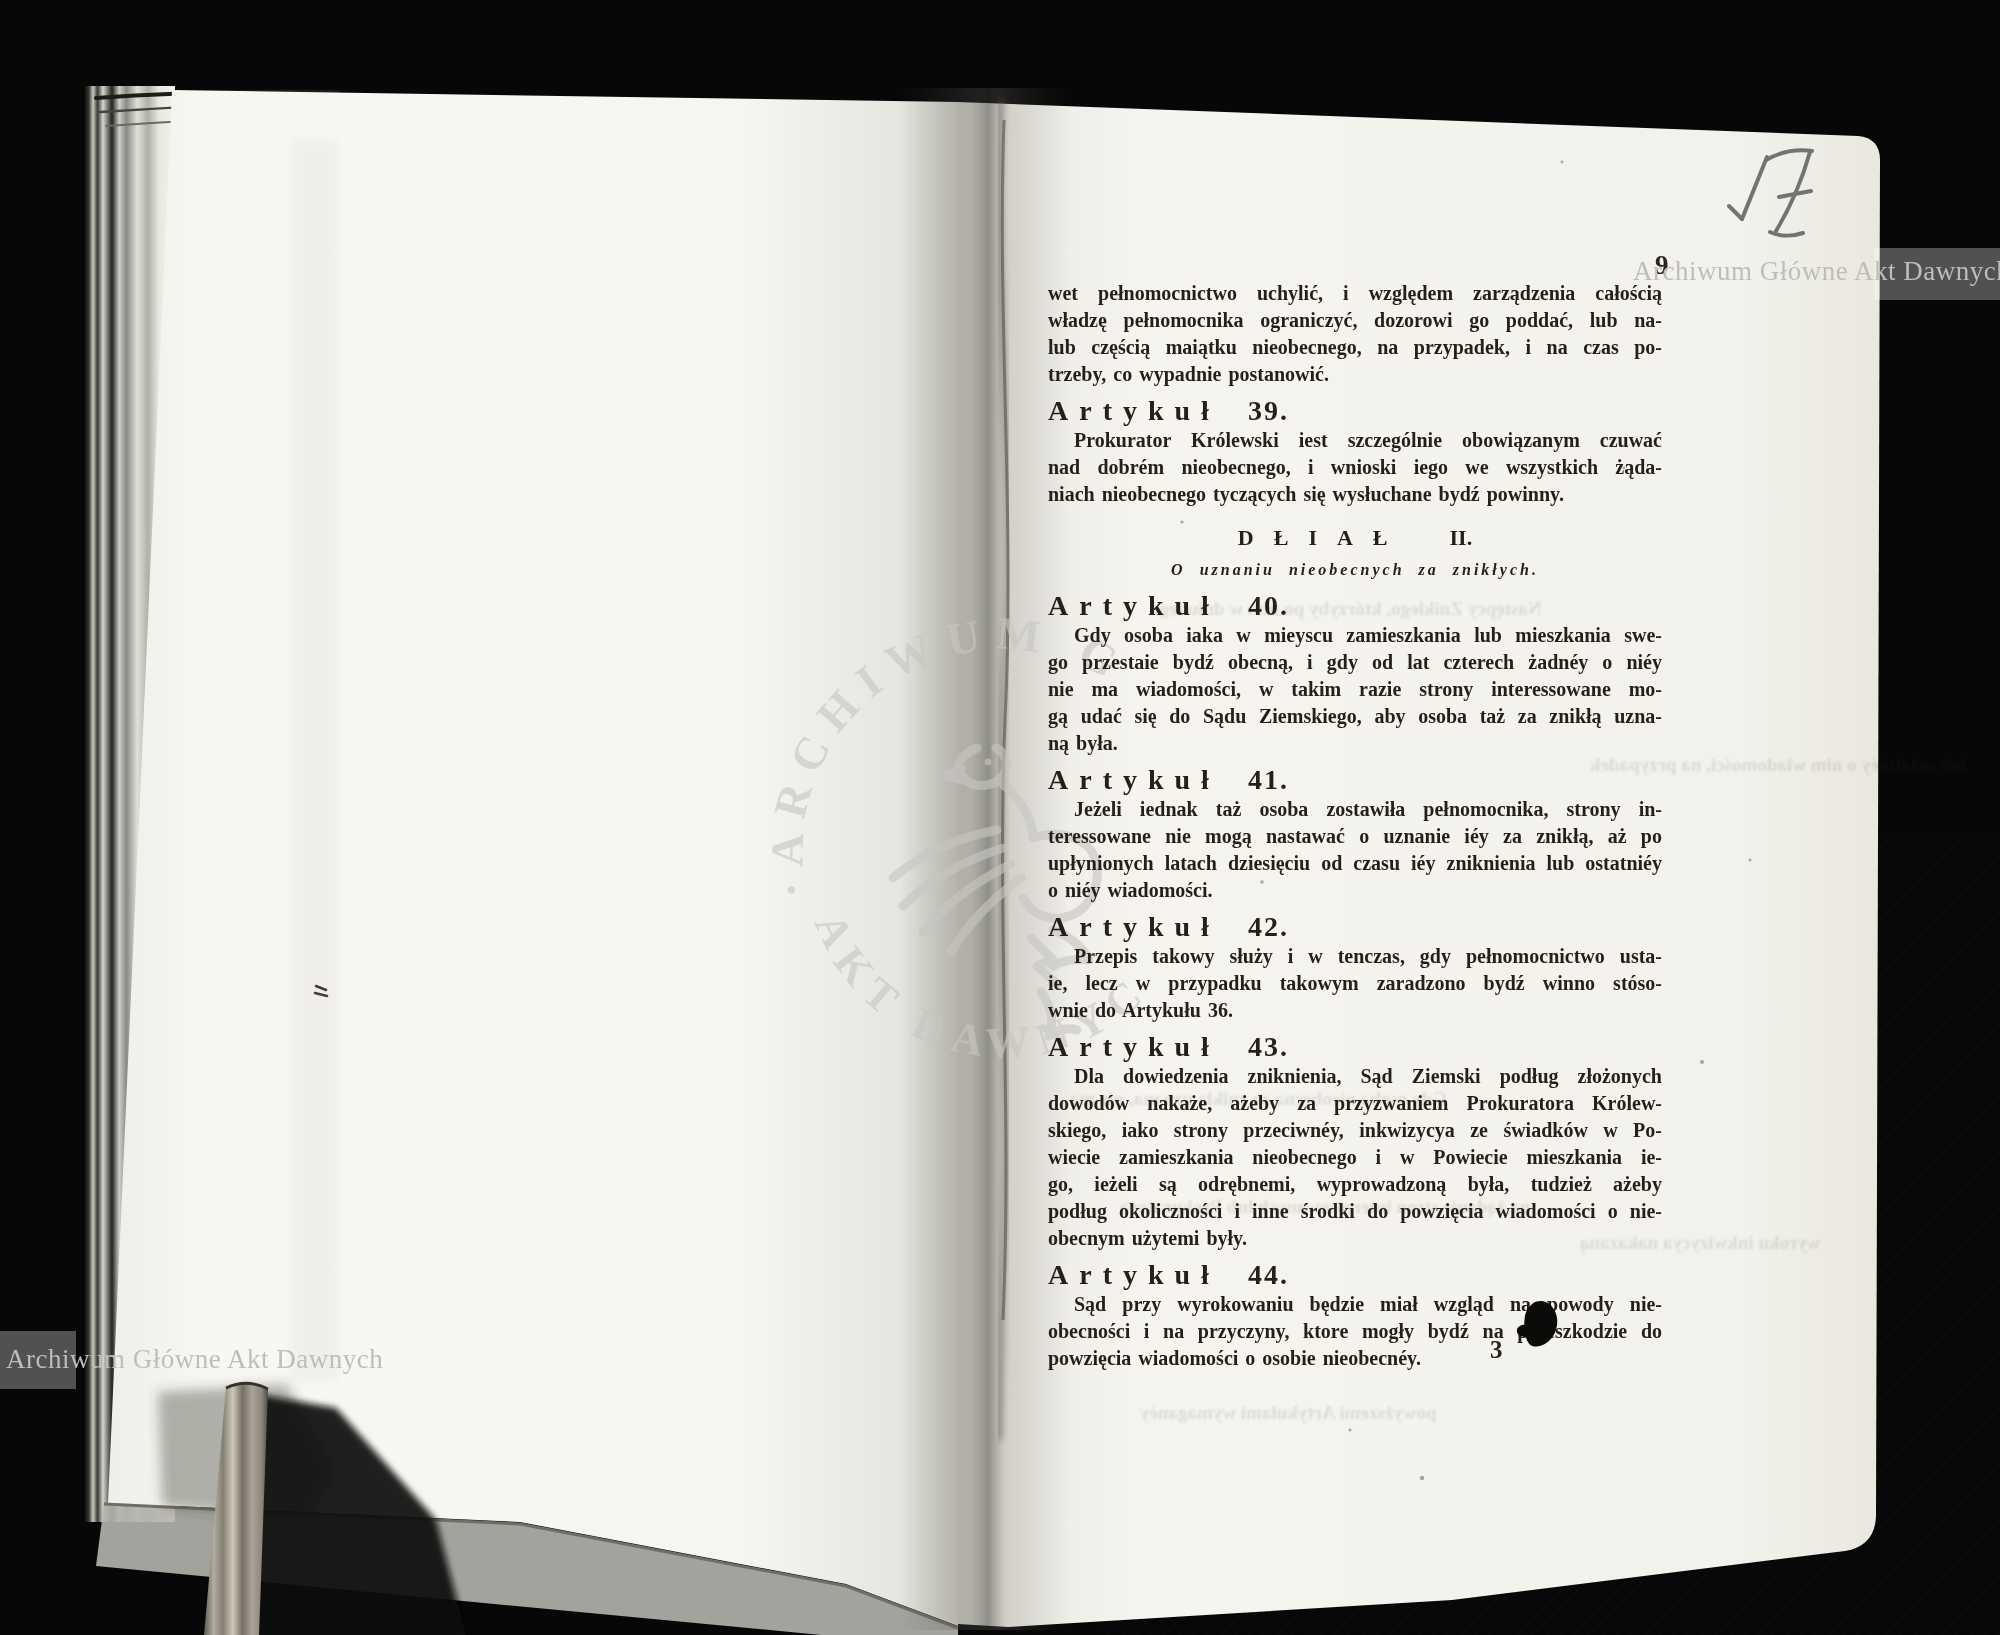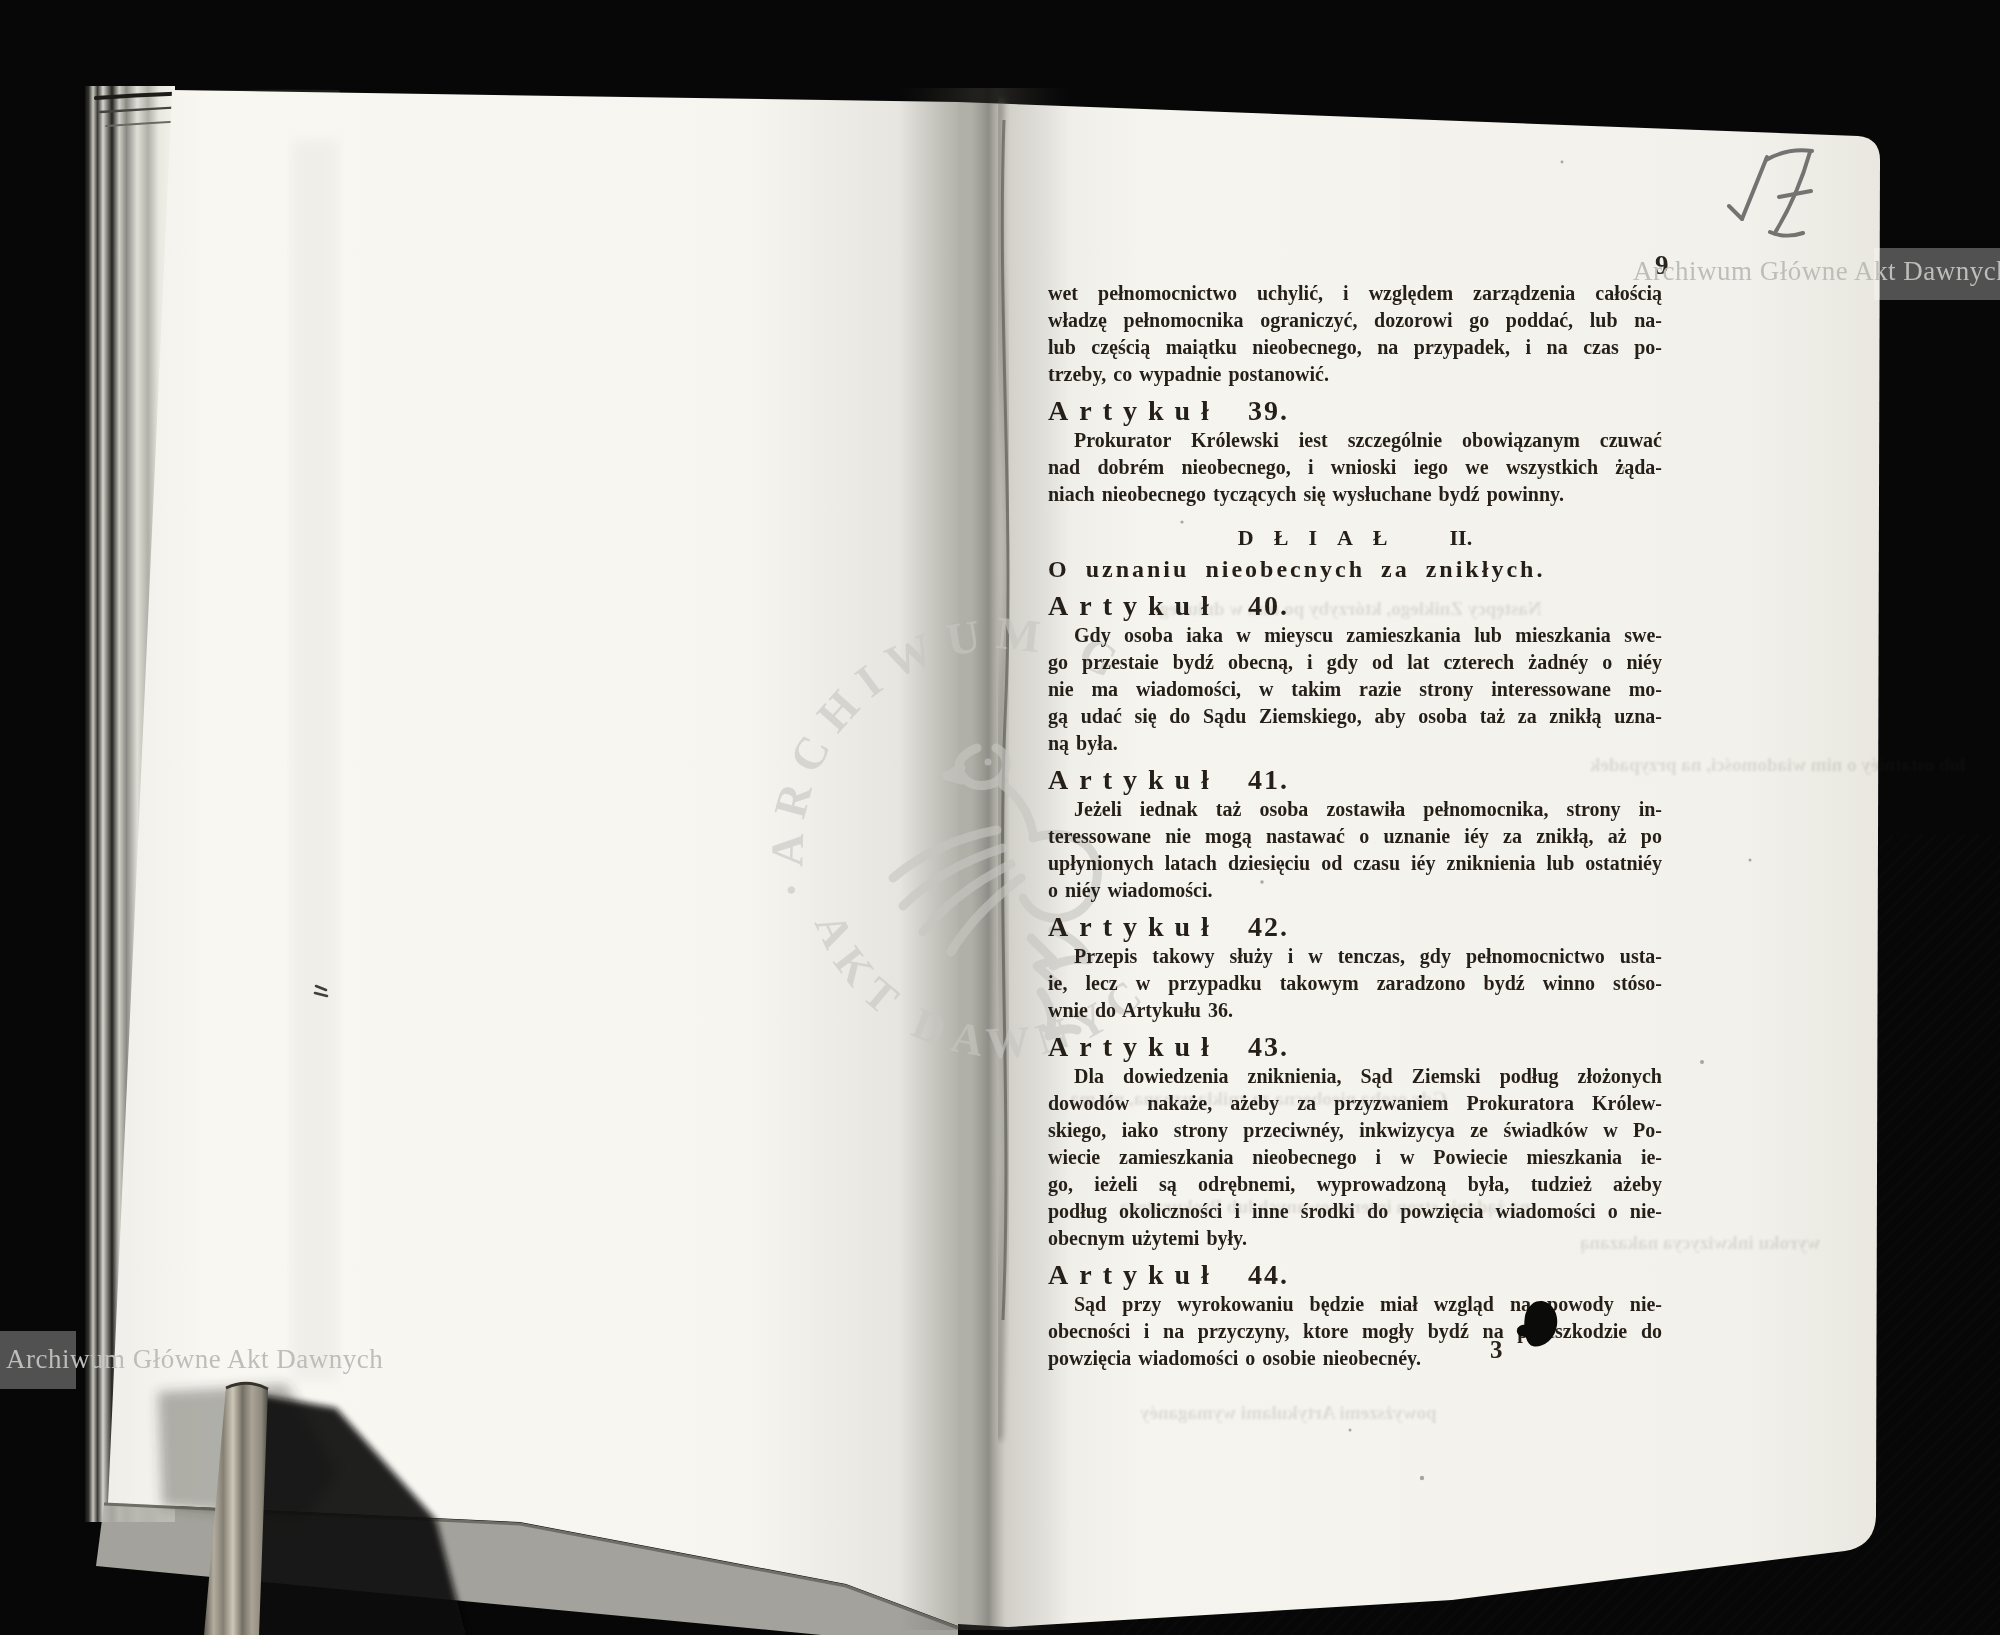--- a/index.html
+++ b/index.html
@@ -20,22 +20,22 @@
     word-spacing:2px;}
   .jline{text-align:justify;text-align-last:justify;}
   .plast{text-align:center;text-align-last:left;}
   .indent{text-indent:26px;}
   .arthead{text-align:left;margin:9px 0 3px 0;white-space:nowrap;font-size:28px;}
   .art-label{letter-spacing:11px;}
   .art-num{margin-left:28px;letter-spacing:2px;}
   .dzial-title{text-align:center;margin-top:16px;font-size:22px;white-space:nowrap;}
   .dzial-label{letter-spacing:20px;text-align:right;}
   .dzial-num{margin-left:42px;text-align:center;}
-  .dzial-sub{letter-spacing:3px;word-spacing:7px;
-    font-size:24px;margin:5px 0 1px 0;white-space:nowrap;}
+  .dzial-sub{text-align:center;font-style:italic;letter-spacing:3px;word-spacing:7px;
+    font-size:16px;margin:5px 0 1px 0;white-space:nowrap;}
 
   .relline{position:relative;}
   .ink-blot{position:absolute;left:476px;top:-17px;width:33px;height:46px;background:#0b0b0a;
     border-radius:46% 54% 62% 38% / 40% 48% 52% 60%;transform:rotate(8deg);z-index:4;}
   .ink-blot::after{content:"";position:absolute;left:-6px;top:26px;width:14px;height:12px;
     background:#0b0b0a;border-radius:60% 40% 50% 50%;}
 
   
   .pageno{position:absolute;left:1655px;top:250px;z-index:3;font-size:27px;font-weight:700;color:#2a241d;}
   .sig{position:absolute;left:1490px;top:1336px;z-index:3;font-size:25px;font-weight:700;color:#2a241d;}

